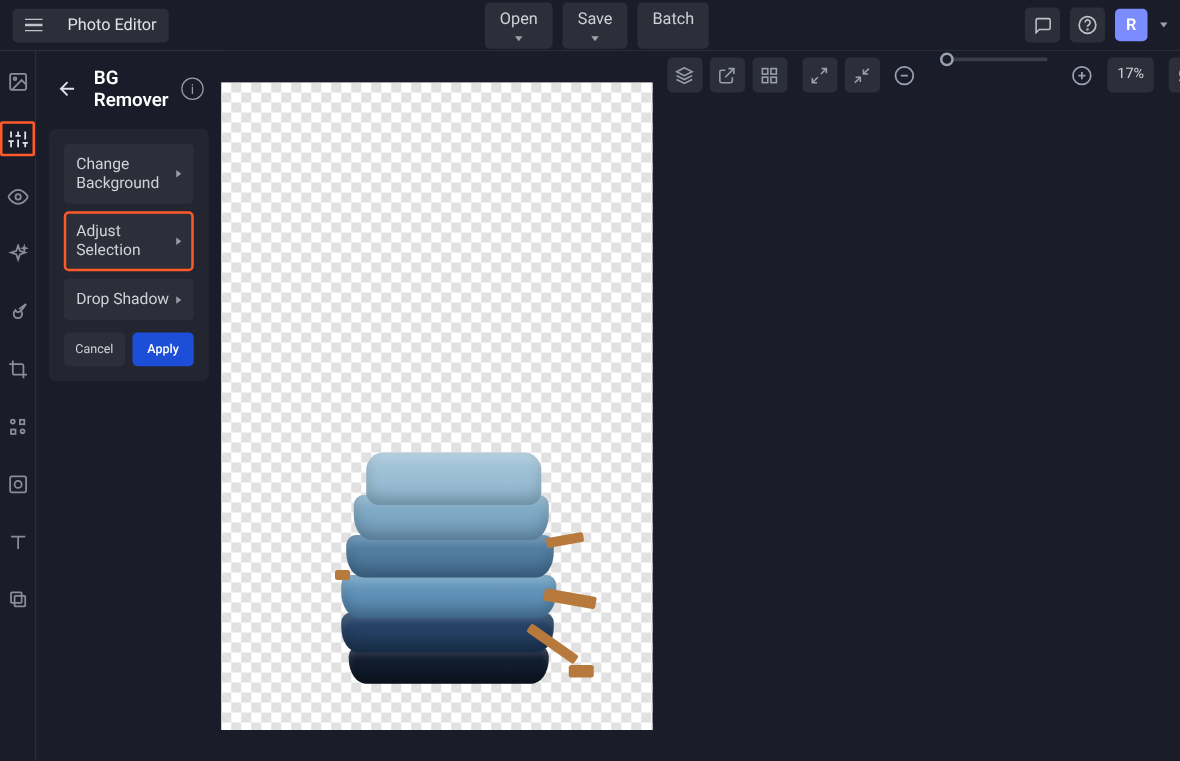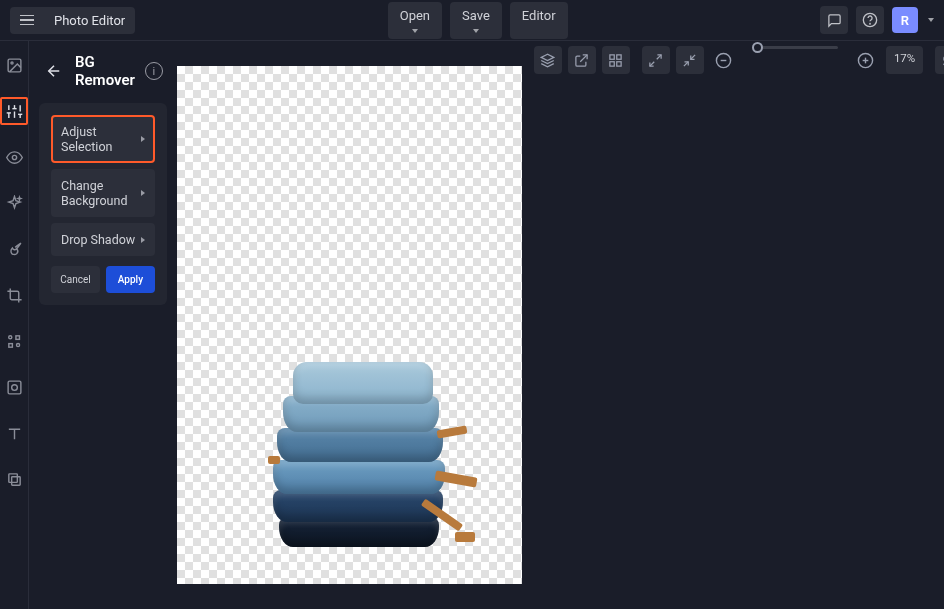--- a/index.html
+++ b/index.html
@@ -89,21 +89,21 @@
   <div class="header-center">
     <div class="hc-btn">
       <span>Open</span>
       <span class="chevron-down-sm"></span>
     </div>
     <div class="hc-btn">
       <span>Save</span>
       <span class="chevron-down-sm"></span>
     </div>
     <div class="hc-btn">
-      <span>Editor</span>
+      <span>Batch</span>
     </div>
   </div>
   <div class="header-right">
     <div class="icon-btn">
       <svg width="15" height="15" viewBox="0 0 24 24" fill="none" stroke="#c0c2c8" stroke-width="2">
           <path d="M21 15a2 2 0 0 1-2 2H7l-4 4V5a2 2 0 0 1 2-2h14a2 2 0 0 1 2 2z"></path>
         </svg>
     </div>
     <div class="icon-btn">
       <svg width="16" height="16" viewBox="0 0 24 24" fill="none" stroke="#c0c2c8" stroke-width="2">
@@ -198,26 +198,26 @@
       <div class="back-arrow">
         <svg width="18" height="18" viewBox="0 0 24 24" fill="none" stroke="#e0e2e8" stroke-width="2">
             <line x1="19" y1="12" x2="5" y2="12"></line>
             <polyline points="12 19 5 12 12 5"></polyline>
           </svg>
       </div>
       <div class="panel-title">BG Remover</div>
       <div class="info-icon">i</div>
     </div>
     <div class="panel-card">
+      <div class="option-row">
+        <span>Change Background</span>
+        <span class="chevron-right"></span>
+      </div>
       <div class="option-row highlighted">
         <span>Adjust Selection</span>
-        <span class="chevron-right"></span>
-      </div>
-      <div class="option-row">
-        <span>Change Background</span>
         <span class="chevron-right"></span>
       </div>
       <div class="option-row" style="margin-bottom:0;">
         <span>Drop Shadow</span>
         <span class="chevron-right"></span>
       </div>
       <div class="btn-row">
         <div class="btn btn-cancel">Cancel</div>
         <div class="btn btn-apply">Apply</div>
       </div>

